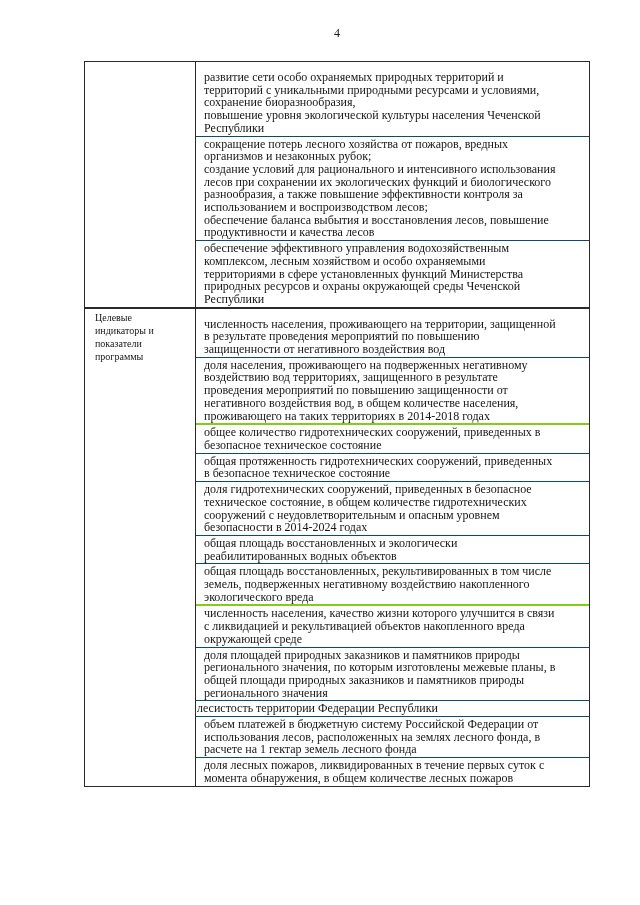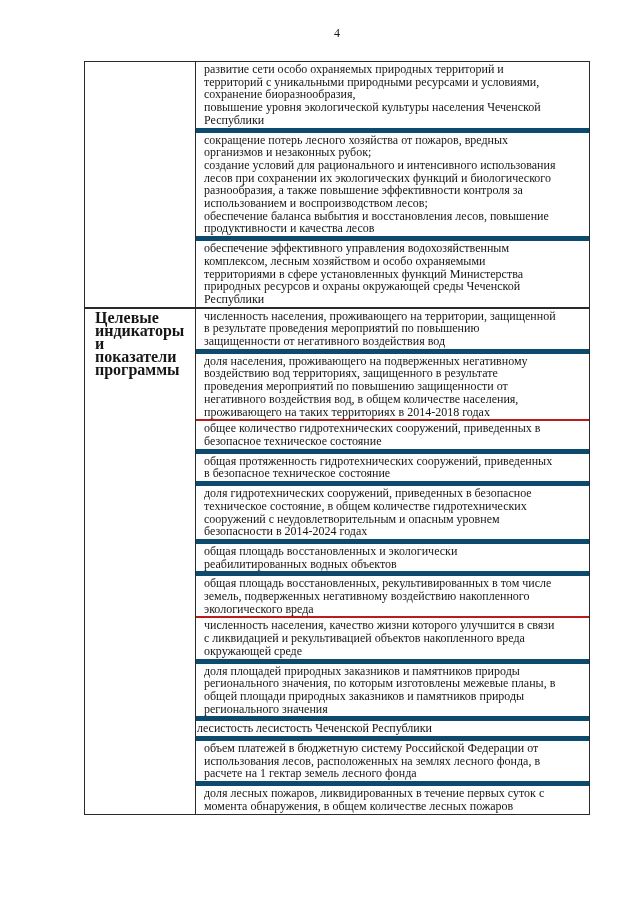--- a/index.html
+++ b/index.html
@@ -20,32 +20,31 @@
     box-sizing:border-box;
     border:1.5px solid #2a2a2a;
     background:#fff;
   }
   .section{display:flex;align-items:stretch;}
   .section.divided{border-top:2px solid #2a2a2a;}
   .left-cell{
     flex:0 0 111px;width:111px;box-sizing:border-box;
     border-right:1.5px solid #2a2a2a;
     padding:2px 4px 1px 10px;
-    font-size:16px;line-height:13px;
+    font-size:10px;line-height:13px;
     white-space:pre-line;
-    font-weight:bold;
   }
-  .rows{flex:1 1 auto;min-width:0;display:flex;flex-direction:column;}
+  .rows{flex:1 1 auto;min-width:0;display:flex;flex-direction:column;margin-top:8px;}
   .row{
     padding:1px 3px 1px 8px;
     font-size:12px;line-height:12.7px;
     white-space:pre-line;
   }
-  .row + .row{border-top:5px solid #0c4a6e;}
-  .row.thick{border-top:2px solid #b91c1c;}
+  .row + .row{border-top:1px solid #0c4a6e;}
+  .row.thick{border-top:2px solid #84cc16;}
   .row.flush{padding-left:1px;}
 </style>
 </head>
 <body>
 
 <div class="page-number">4</div>
 
 <div class="doc-table">
 
   <div class="section">
@@ -99,21 +98,21 @@
       <div class="row">общая площадь восстановленных, рекультивированных в том числе
 земель, подверженных негативному воздействию накопленного
 экологического вреда</div>
       <div class="row thick">численность населения, качество жизни которого улучшится в связи
 с ликвидацией и рекультивацией объектов накопленного вреда
 окружающей среде</div>
       <div class="row">доля площадей природных заказников и памятников природы
 регионального значения, по которым изготовлены межевые планы, в
 общей площади природных заказников и памятников природы
 регионального значения</div>
-      <div class="row flush">лесистость лесистость Чеченской Республики</div>
+      <div class="row flush">лесистость территории Федерации Республики</div>
       <div class="row">объем платежей в бюджетную систему Российской Федерации от
 использования лесов, расположенных на землях лесного фонда, в
 расчете на 1 гектар земель лесного фонда</div>
       <div class="row">доля лесных пожаров, ликвидированных в течение первых суток с
 момента обнаружения, в общем количестве лесных пожаров</div>
     </div>
   </div>
 
 </div>
 

